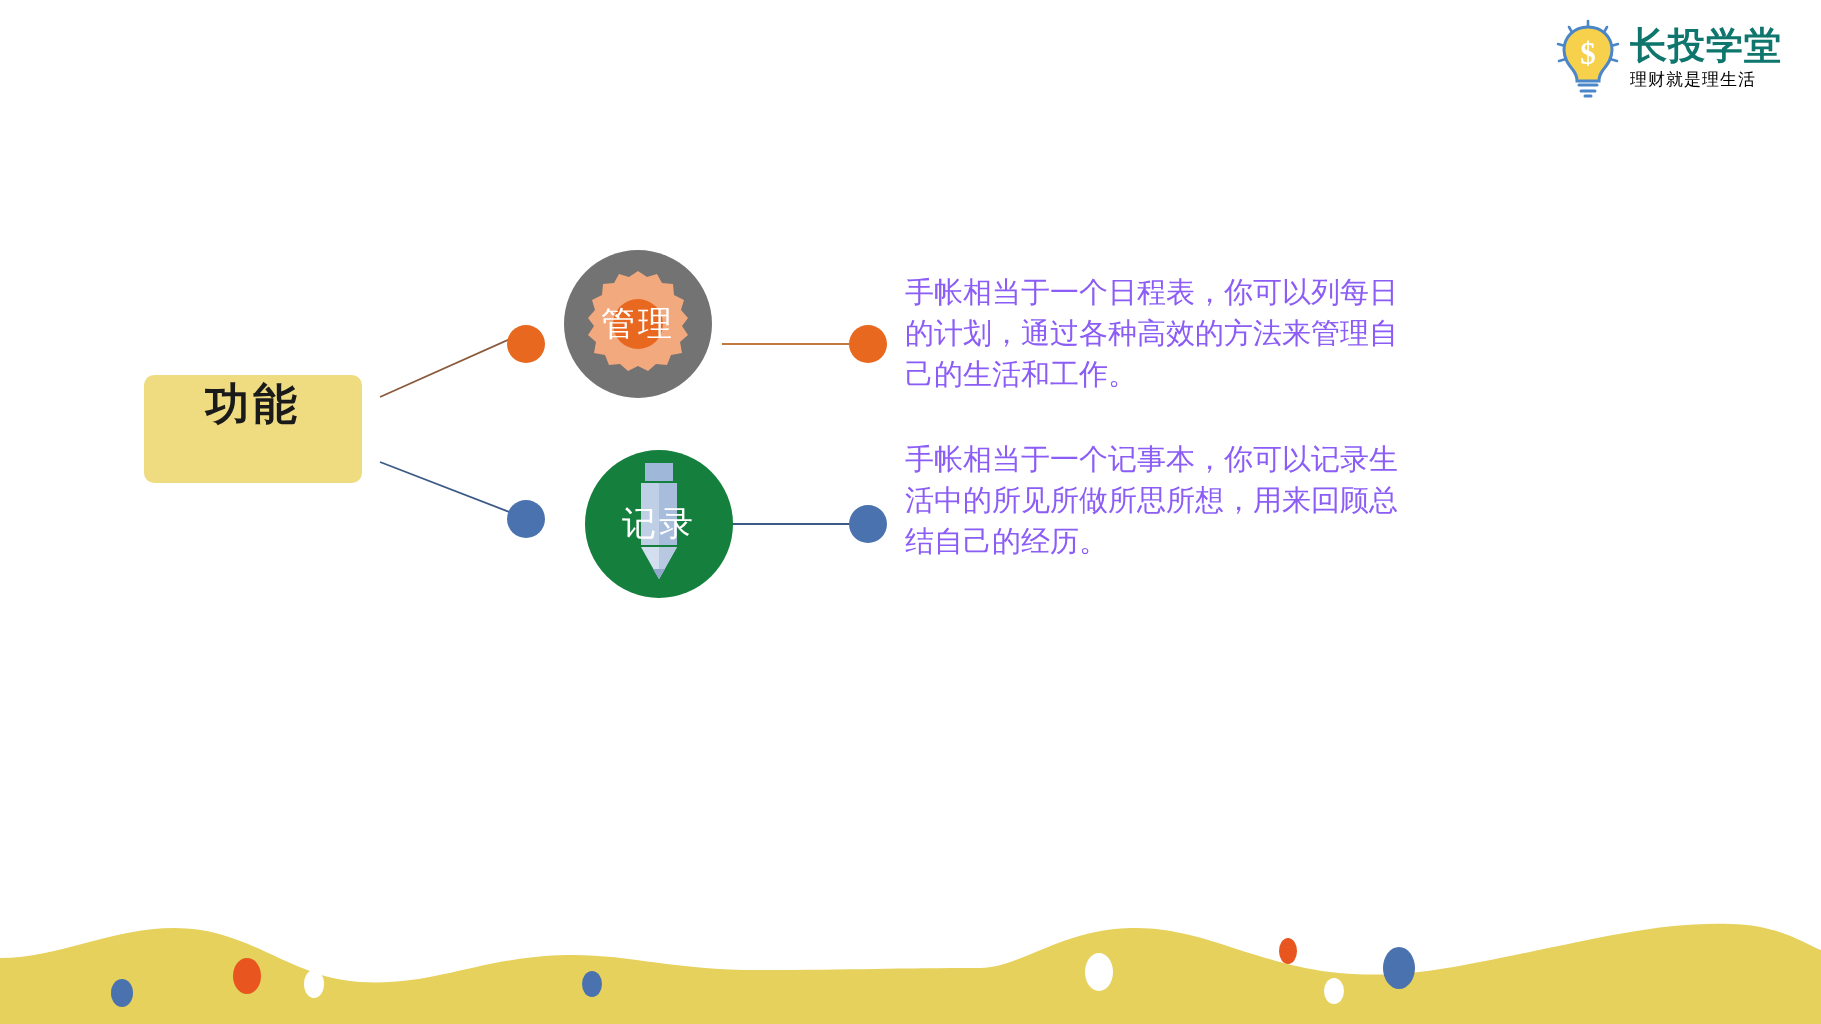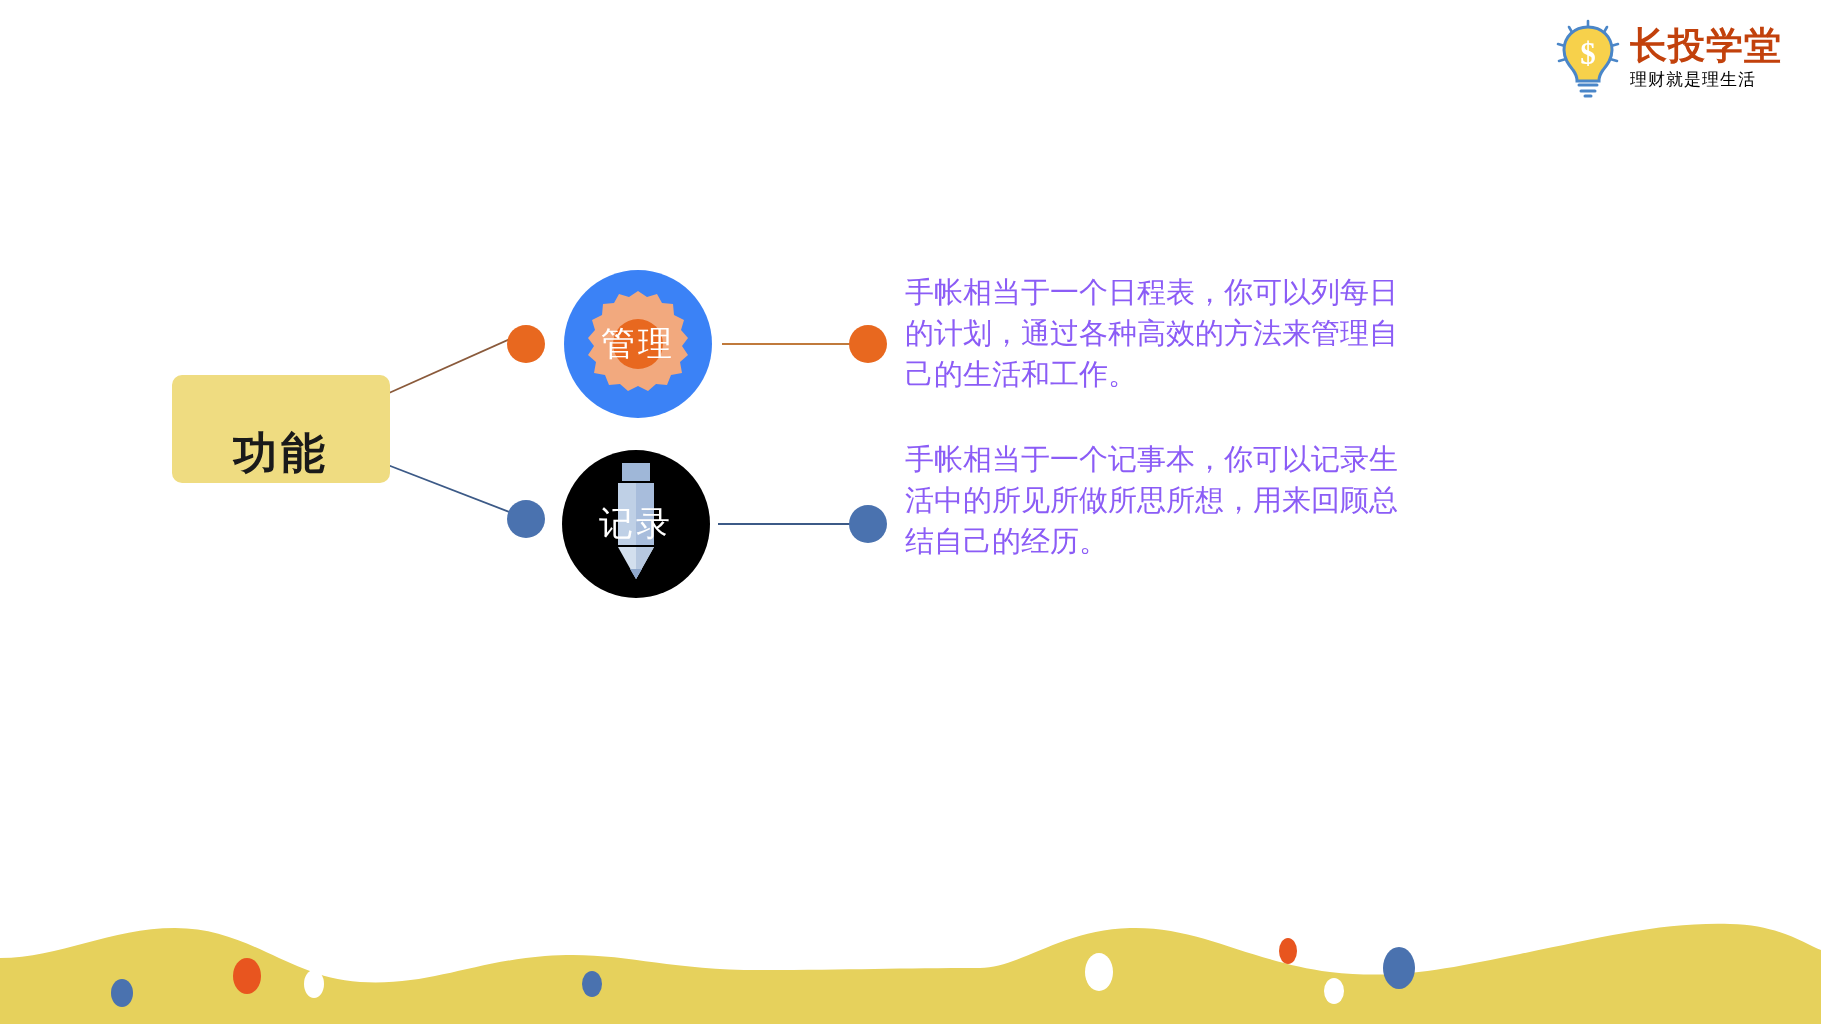--- a/index.html
+++ b/index.html
@@ -8,36 +8,36 @@
     background:#ffffff;
     font-family:"Liberation Sans","DejaVu Sans",sans-serif;
     overflow:hidden;position:relative;
   }
   .slide{position:absolute;inset:0;background:#fff;}
 
   
   .logo{position:absolute;left:1552px;top:16px;width:256px;height:84px;display:flex;align-items:center;}
   .logo-mark{width:72px;height:80px;position:relative;flex:0 0 auto;}
   .logo-text{margin-left:6px;display:flex;flex-direction:column;justify-content:center;}
-  .logo-title{font-size:37px;line-height:42px;color:#c2410c;font-weight:bold;letter-spacing:1px;}
+  .logo-title{font-size:37px;line-height:42px;color:#0f766e;font-weight:bold;letter-spacing:1px;}
   .logo-sub{font-size:17px;line-height:22px;color:#000000;letter-spacing:1px;margin-top:2px;}
 
   
   .yellow-box{
-    position:absolute;left:172px;top:375px;width:218px;height:108px;
+    position:absolute;left:144px;top:375px;width:218px;height:108px;
     background:#EFDC81;border-radius:10px;
-    display:flex;align-items:flex-end;justify-content:center;
+    display:flex;align-items:flex-start;justify-content:center;
   }
   .yellow-box-label{font-size:44px;font-weight:bold;color:#1a1a1a;letter-spacing:4px;}
 
   
   .node-circle{position:absolute;border-radius:50%;display:flex;align-items:center;justify-content:center;}
   .node-circle .node-label{position:relative;z-index:3;font-size:34px;color:#ffffff;letter-spacing:3px;}
-  .circle-orange{left:564px;top:270px;width:148px;height:148px;background:#3b82f6;}
-  .circle-blue{left:562px;top:450px;width:148px;height:148px;background:#000000;}
+  .circle-orange{left:564px;top:250px;width:148px;height:148px;background:#737373;}
+  .circle-blue{left:585px;top:450px;width:148px;height:148px;background:#15803d;}
   .gear-svg,.pencil-svg{position:absolute;left:50%;top:50%;transform:translate(-50%,-50%);z-index:1;}
 
   
   .dot{position:absolute;border-radius:50%;}
   .dot-orange-left{left:507px;top:325px;width:38px;height:38px;background:#E8681F;}
   .dot-orange-right{left:849px;top:325px;width:38px;height:38px;background:#E8681F;}
   .dot-blue-left{left:507px;top:500px;width:38px;height:38px;background:#4A72AF;}
   .dot-blue-right{left:849px;top:505px;width:38px;height:38px;background:#4A72AF;}
 
   

